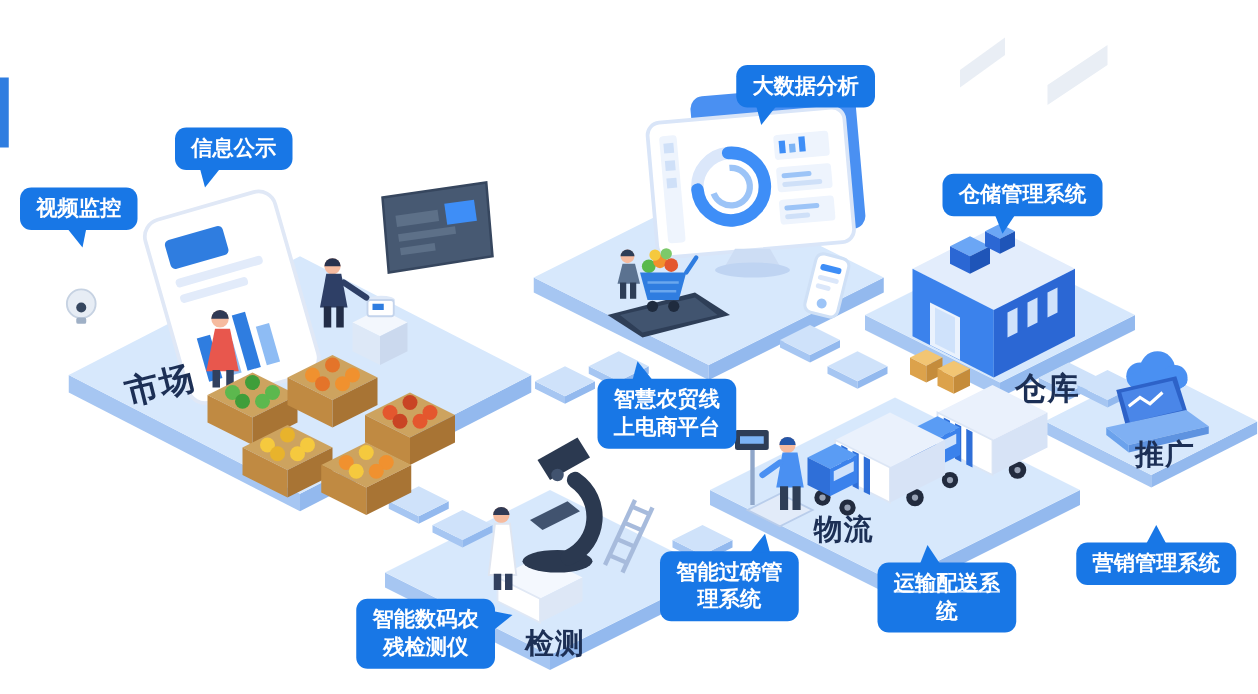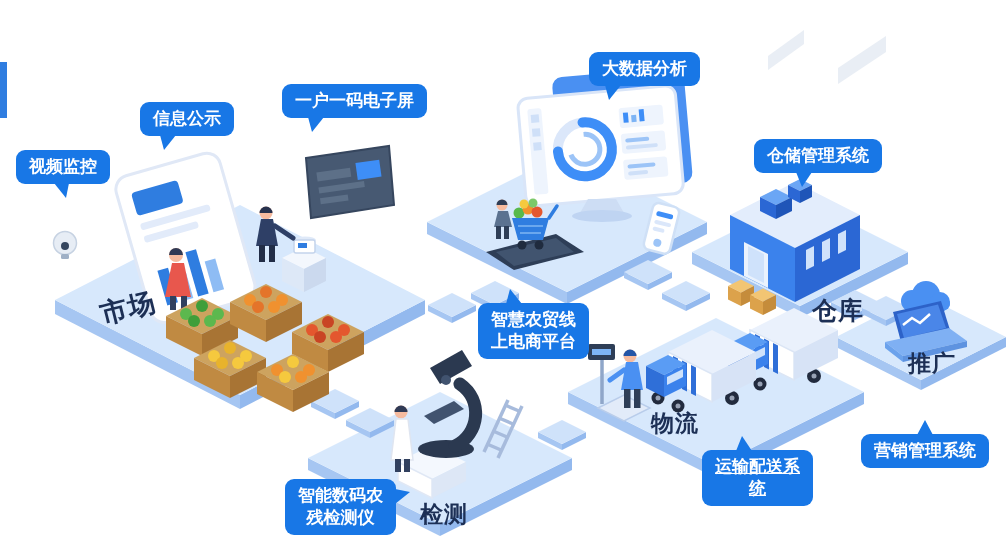--- a/index.html
+++ b/index.html
@@ -410,24 +410,24 @@
     <line x1="498" y1="458" x2="522" y2="406"></line>
     <line x1="487" y1="444" x2="501" y2="450"></line>
     <line x1="493" y1="431" x2="507" y2="437"></line>
     <line x1="499" y1="418" x2="513" y2="424"></line>
     <line x1="505" y1="405" x2="519" y2="411"></line>
   </g>
 </svg>
 
   <div class="callout" id="co-video">视频监控</div>
   <div class="callout" id="co-info">信息公示</div>
-  <div class="callout" id="co-code-screen">一户一码电子屏</div>
   <div class="callout" id="co-bigdata">大数据分析</div>
   <div class="callout" id="co-warehouse-sys">仓储管理系统</div>
   <div class="callout two-line" id="co-ecommerce">智慧农贸线上电商平台</div>
+  <div class="callout two-line" id="co-weighing">智能过磅管理系统</div>
   <div class="callout two-line" id="co-transport">运输配送系统</div>
   <div class="callout" id="co-marketing">营销管理系统</div>
   <div class="callout two-line" id="co-detector">智能数码农残检测仪</div>
 
   <div class="plabel" id="pl-market">市场</div>
   <div class="plabel" id="pl-warehouse">仓库</div>
   <div class="plabel" id="pl-promotion">推广</div>
   <div class="plabel" id="pl-logistics">物流</div>
   <div class="plabel" id="pl-detection">检测</div>
 

